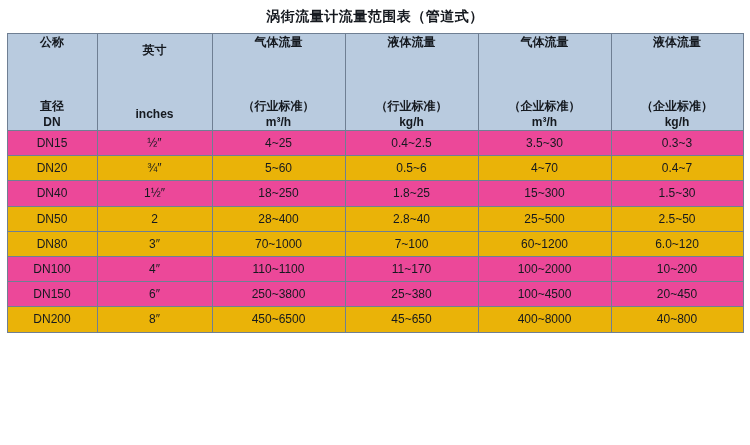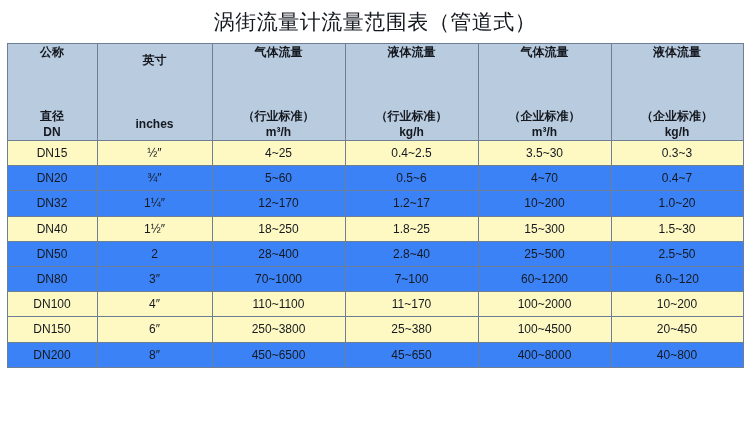--- a/index.html
+++ b/index.html
@@ -16,22 +16,22 @@
   }
   .sheet {
     width: 750px;
     height: 445px;
     box-sizing: border-box;
     background: #ffffff;
     position: relative;
   }
   .title {
     text-align: center;
-    font-size: 21px;
-    font-weight: normal;
+    font-size: 14px;
+    font-weight: bold;
     color: #15191f;
     padding: 8px 0 7px 0;
     letter-spacing: 0.5px;
   }
   table.flow-table {
     border-collapse: collapse;
     width: 736px;
     margin: 0 auto;
     table-layout: fixed;
   }
@@ -51,22 +51,22 @@
     font-size: 12.5px;
     padding: 2px 1px;
   }
   thead th .l1 { display: block; }
   thead th .l2 { display: block; margin-top: 48px; }
   thead th .l3 { display: block; }
   tbody tr td {
     height: 24.2px;
     line-height: 24.2px;
   }
-  tbody tr.odd td { background: #fef9c3; }
-  tbody tr.even td { background: #3b82f6; }
+  tbody tr.odd td { background: #ec4899; }
+  tbody tr.even td { background: #eab308; }
   td.col-dn {
     font-weight: normal;
   }
   .col0 { width: 90px; }
   .col1 { width: 115px; }
   .col2 { width: 133px; }
   .col3 { width: 133px; }
   .col4 { width: 133px; }
   .col5 { width: 132px; }
 </style>
@@ -129,28 +129,20 @@
         <td>0.3~3</td>
       </tr>
       <tr class="even">
         <td class="col-dn">DN20</td>
         <td>¾″</td>
         <td>5~60</td>
         <td>0.5~6</td>
         <td>4~70</td>
         <td>0.4~7</td>
       </tr>
-      <tr class="even">
-        <td class="col-dn">DN32</td>
-        <td>1¼″</td>
-        <td>12~170</td>
-        <td>1.2~17</td>
-        <td>10~200</td>
-        <td>1.0~20</td>
-      </tr>
       <tr class="odd">
         <td class="col-dn">DN40</td>
         <td>1½″</td>
         <td>18~250</td>
         <td>1.8~25</td>
         <td>15~300</td>
         <td>1.5~30</td>
       </tr>
       <tr class="even">
         <td class="col-dn">DN50</td>

